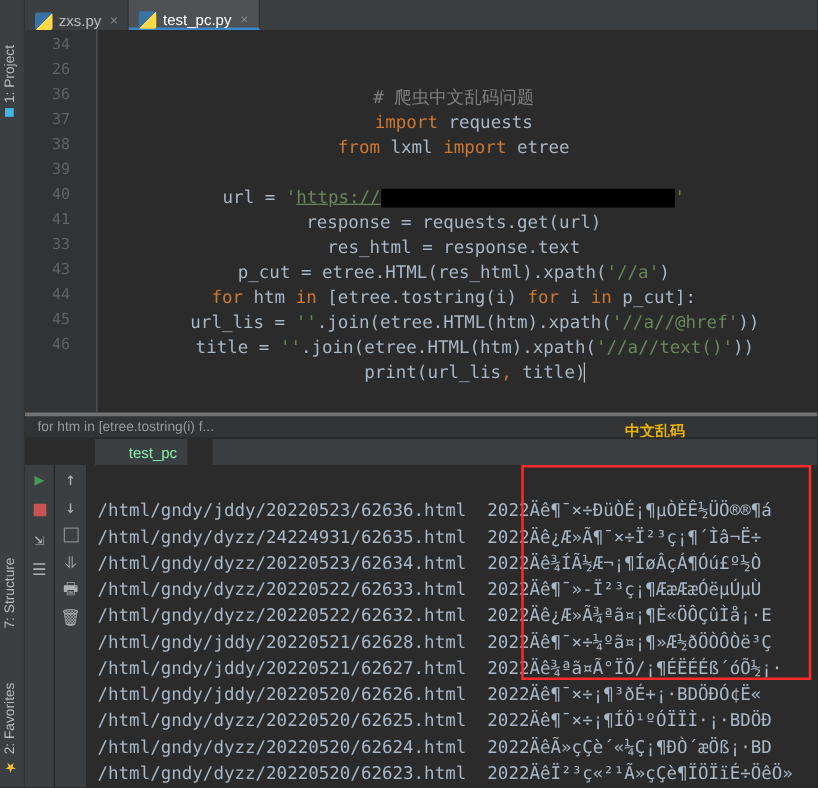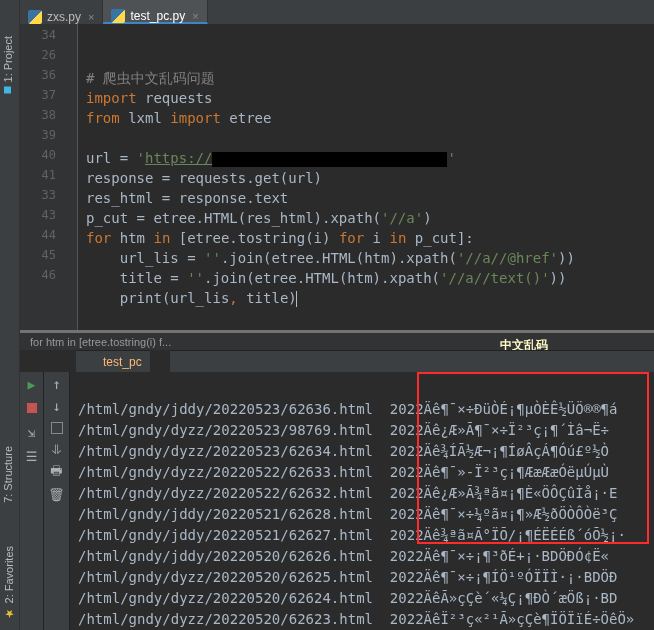--- a/index.html
+++ b/index.html
@@ -49,48 +49,48 @@
   .editor {
     position: absolute; left: 20px; top: 24px; right:14px; height: 306px;
     background: #2b2b2b; display:flex;
   }
   .gutter {
     width: 44px; background:#313335; text-align:right;
     font-size:12px; color:#606366; padding-top:4px;
   }
   .gutter div { height:20px; padding-right:8px; position:relative;}
   .fold-col { width:14px; background:#313335; border-right:1px solid #555555;}
-  .code { flex:1; padding:4px 0 0 8px; font-size:14px; line-height:20px; white-space:pre;}
+  .code { flex:1; padding:4px 0 0 8px; font-size:14px; line-height:20px; white-space:pre;text-align:center;}
   .c-comment { color:#808080; }
   .c-key { color:#cc7832; }
   .c-str { color:#6a8759; }
   .c-url { color:#6a8759; text-decoration:underline;}
   .c-sep { color:#cc7832;}
   .c-fn  { color:#a9b7c6;}
   .code .blk { display:inline-block; background:#000; width:235px; height:15px; vertical-align:middle;}
   .caret { display:inline-block; width:1px; height:16px; background:#bbbbbb; vertical-align:middle; margin-left:-1px;}
   .breadcrumb {
     position:absolute; left:20px; top:330px; right:0; height:20px;
     background:#313335; color:#999999; font-family: sans-serif; font-size:11px;
     padding:3px 10px; border-top:3px solid #737373;
   }
   
-  .note { position:absolute; top:337px; left:500px; color:#fef9c3; font-family: Liberation Mono, monospace; font-size:12px; font-weight:bold;}
+  .note { position:absolute; top:337px; left:500px; color:#eab308; font-family: Liberation Mono, monospace; font-size:12px; font-weight:bold;}
   
   .runhdr {
     position:absolute; left:20px; top:350px; width:56px; height:22px;
     background:#3c3f41; color:#bbbbbb; font-family:sans-serif; font-size:11px;
     display:flex; align-items:center; border-top:1px solid #222;
     padding-left:6px;
     margin-top:48px;
   }
   .runtab {
     position:absolute; left:76px; top:350px; height:22px;
     background:#3c3f41; display:flex; align-items:center; gap:5px;
-    font-family:sans-serif; font-size:12px; color:#fdba74; padding:0 8px;
+    font-family:sans-serif; font-size:12px; color:#86efac; padding:0 8px;
     border-top:1px solid #222;
   }
   .runtabrest{ position:absolute; right:0; left:170px; top:350px; height:22px; background:#3c3f41; border-top:1px solid #222;}
   .runtab .pyicon { width:14px;height:14px;}
   .runbody {
     position:absolute; left:20px; top:372px; right:0; bottom:0;
     background:#2b2b2b; display:flex;
   }
   .run-toolcol {
     width:24px; background:#3c3f41; display:flex; flex-direction:column; align-items:center;
@@ -201,21 +201,21 @@
     <div class="tb arrow">↓</div>
     <div class="tb">
         <div class="box"></div>
       </div>
     <div class="tb">⥥</div>
     <div class="tb">🖶</div>
     <div class="tb">🗑</div>
   </div>
   <div class="output">
 <span>/html/gndy/jddy/20220523/62636.html  2022Äê¶¯×÷ÐüÒÉ¡¶µÒÈÊ½ÜÖ®®¶á</span>
-<span>/html/gndy/dyzz/20220523/98769.html  2022Äê¿Æ»Ã¶¯×÷Ï²³ç¡¶´Ìâ¬Ë÷</span>
+<span>/html/gndy/dyzz/24224931/62635.html  2022Äê¿Æ»Ã¶¯×÷Ï²³ç¡¶´Ìâ¬Ë÷</span>
 <span>/html/gndy/dyzz/20220523/62634.html  2022Äê¾ÍÃ½Æ¬¡¶ÍøÂçÁ¶Óú£º½Ò</span>
 <span>/html/gndy/dyzz/20220522/62633.html  2022Äê¶¯»-Ï²³ç¡¶ÆæÆæÓëµÚµÙ</span>
 <span>/html/gndy/dyzz/20220522/62632.html  2022Äê¿Æ»Ã¾ªã¤¡¶È«ÖÔÇûÌå¡·E</span>
 <span>/html/gndy/jddy/20220521/62628.html  2022Äê¶¯×÷¼ºã¤¡¶»Æ½ðÖÒÔÒë³Ç</span>
 <span>/html/gndy/jddy/20220521/62627.html  2022Äê¾ªã¤Ã°ÏÕ/¡¶ÉËÉÉß´óÕ½¡·</span>
 <span>/html/gndy/jddy/20220520/62626.html  2022Äê¶¯×÷¡¶³ðÉ+¡·BDÖÐÓ¢Ë«</span>
 <span>/html/gndy/dyzz/20220520/62625.html  2022Äê¶¯×÷¡¶ÍÖ¹ºÓÏÏÌ·¡·BDÖÐ</span>
 <span>/html/gndy/dyzz/20220520/62624.html  2022ÄêÃ»çÇè´«¼Ç¡¶ÐÒ´æÖß¡·BD</span>
 <span>/html/gndy/dyzz/20220520/62623.html  2022ÄêÏ²³ç«²¹Ã»çÇè¶ÏÖÏïÉ÷ÖêÖ»</span>
     <div class="redbox"></div>

